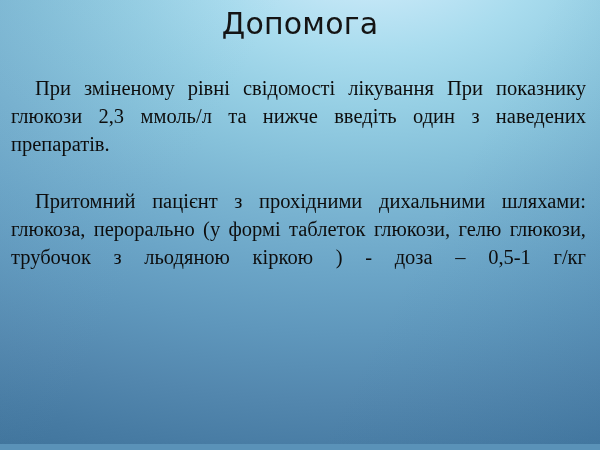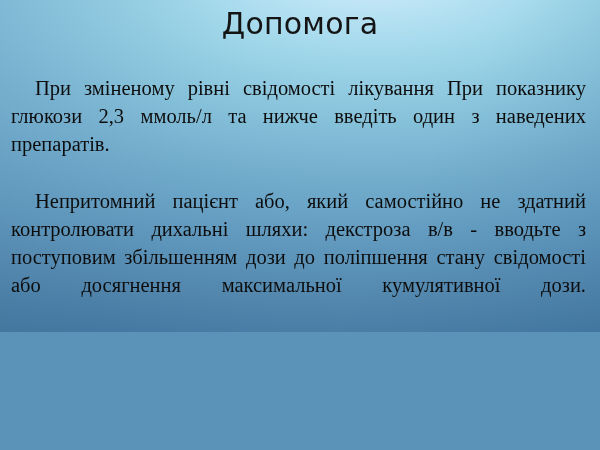--- a/index.html
+++ b/index.html
@@ -10,21 +10,21 @@
     width: 600px;
     height: 450px;
     overflow: hidden;
     background: #5a92b8;
     font-family: "Liberation Serif", serif;
   }
 
   #slide {
     position: relative;
     width: 600px;
-    height: 332px;
+    height: 444px;
     overflow: hidden;
     
     background:
       radial-gradient(ellipse 150% 125% at 62% -12%,
         #d6f0fb 0%,
         #c2e6f6 9%,
         #a9dcee 19%,
         #96cfe4 29%,
         #86c1da 39%,
         #78b2d0 49%,
@@ -105,16 +105,16 @@
 <body>
 
 <div id="slide">
 
   <div id="title-area">
     <span id="slide-title">Допомога</span>
   </div>
 
   <div id="body-area">
     <p class="para">При зміненому рівні свідомості лікування При показнику глюкози 2,3 ммоль/л  та нижче введіть один з наведених препаратів.</p>
-    <p class="para">Непритомний пацієнт або, який самостійно не здатний контролювати дихальні шляхи:  декстроза в/в - вводьте з поступовим збільшенням дози до поліпшення стану свідомості або досягнення максимальної кумулятивної дози.</p>
+    <p class="para">Притомний пацієнт з прохідними дихальними шляхами:  глюкоза, перорально (у формі таблеток глюкози, гелю глюкози, трубочок з льодяною кіркою ) - доза – 0,5-1 г/кг</p>
   </div>
 
 </div>
 
 </body></html>

